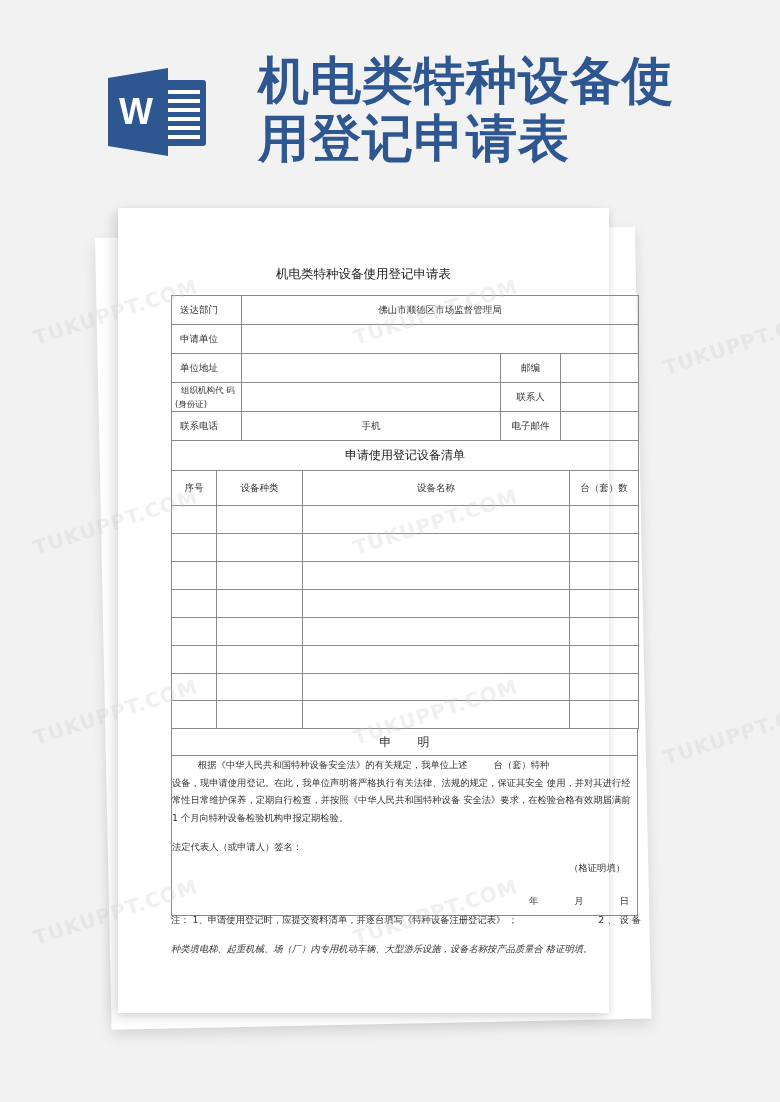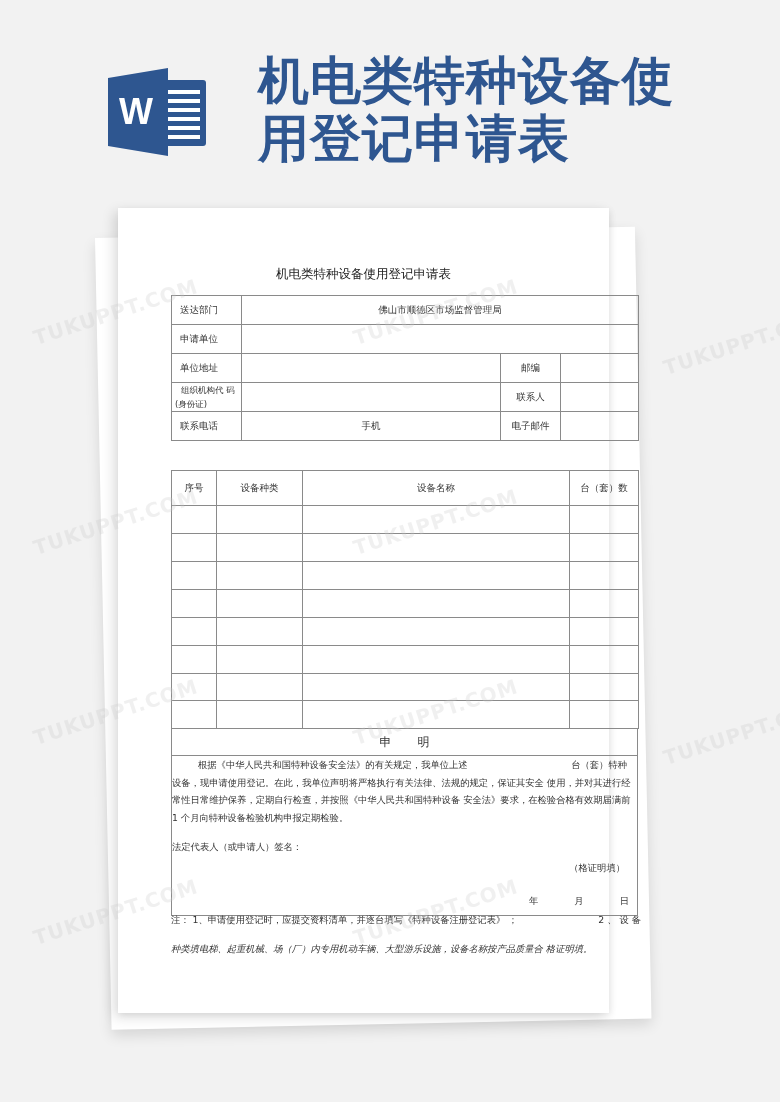--- a/index.html
+++ b/index.html
@@ -111,20 +111,23 @@
       <td></td>
       <td>联系人</td>
       <td></td>
     </tr>
     <tr style="height:29px">
       <td class="lbl">联系电话</td>
       <td>手机</td>
       <td>电子邮件</td>
       <td></td>
     </tr>
+    <tr style="height:30px">
+      <td colspan="4" class="sec-head">申请使用登记设备清单</td>
+    </tr>
   </tbody>
     </table>
 
   <table class="form" style="left:53px; top:262px; width:467px;">
     <colgroup>
         <col style="width:45px">
         <col style="width:86px">
         <col style="width:267px">
         <col style="width:69px">
       </colgroup>
@@ -186,21 +189,21 @@
   </tbody>
     </table>
 
   <table class="form" style="left:53px; top:520px; width:467px;">
     <tbody>
         <tr style="height:27px">
       <td class="decl-head">申明</td>
     </tr>
     <tr style="height:160px">
       <td class="decl-body">
-        <p class="indent" style="display:flex; justify-content:space-between; padding-right:10px;">
+        <p class="indent" style="display:flex; padding-right:10px;">
           <span>根据《中华人民共和国特种设备安全法》的有关规定，我单位上述</span>
           <span>台（套）特种</span>
         </p>
         <p>设备，现申请使用登记。在此，我单位声明将严格执行有关法律、法规的规定，保证其安全 使用，并对其进行经常性日常维护保养，定期自行检查，并按照《中华人民共和国特种设备 安全法》要求，在检验合格有效期届满前  1 个月向特种设备检验机构申报定期检验。</p>
         <p style="margin-top:12px">法定代表人（或申请人）签名：</p>
         <div class="seal">（格证明填）</div>
         <div class="date">
           <span>年</span>
           <span>月</span>
           <span>日</span>

